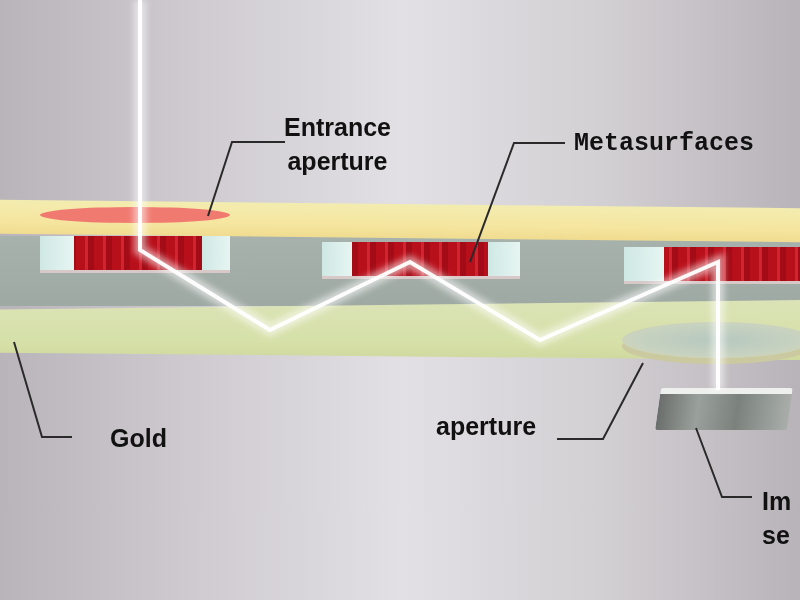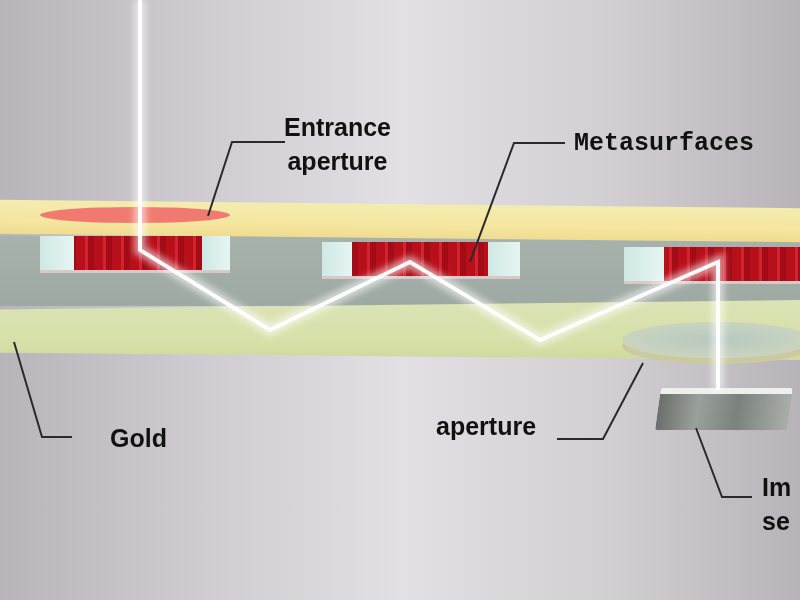--- a/index.html
+++ b/index.html
@@ -105,17 +105,17 @@
   </div>
   <div class="label" style="left:574px; top:127px;font-family:Liberation Mono, monospace;">
     <div>Metasurfaces</div>
   </div>
   <div class="label" style="left:70px; top:421px;margin-left:40px;">
     <div>Gold</div>
   </div>
   <div class="label" style="left:436px; top:409px;">
     <div>aperture</div>
   </div>
-  <div class="label" style="left:762px; top:470px; text-align:left;">
+  <div class="label" style="left:762px; top:484px; text-align:left;">
     <div>Im</div>
     <div>se</div>
   </div>
 </div>
 
 </body></html>

